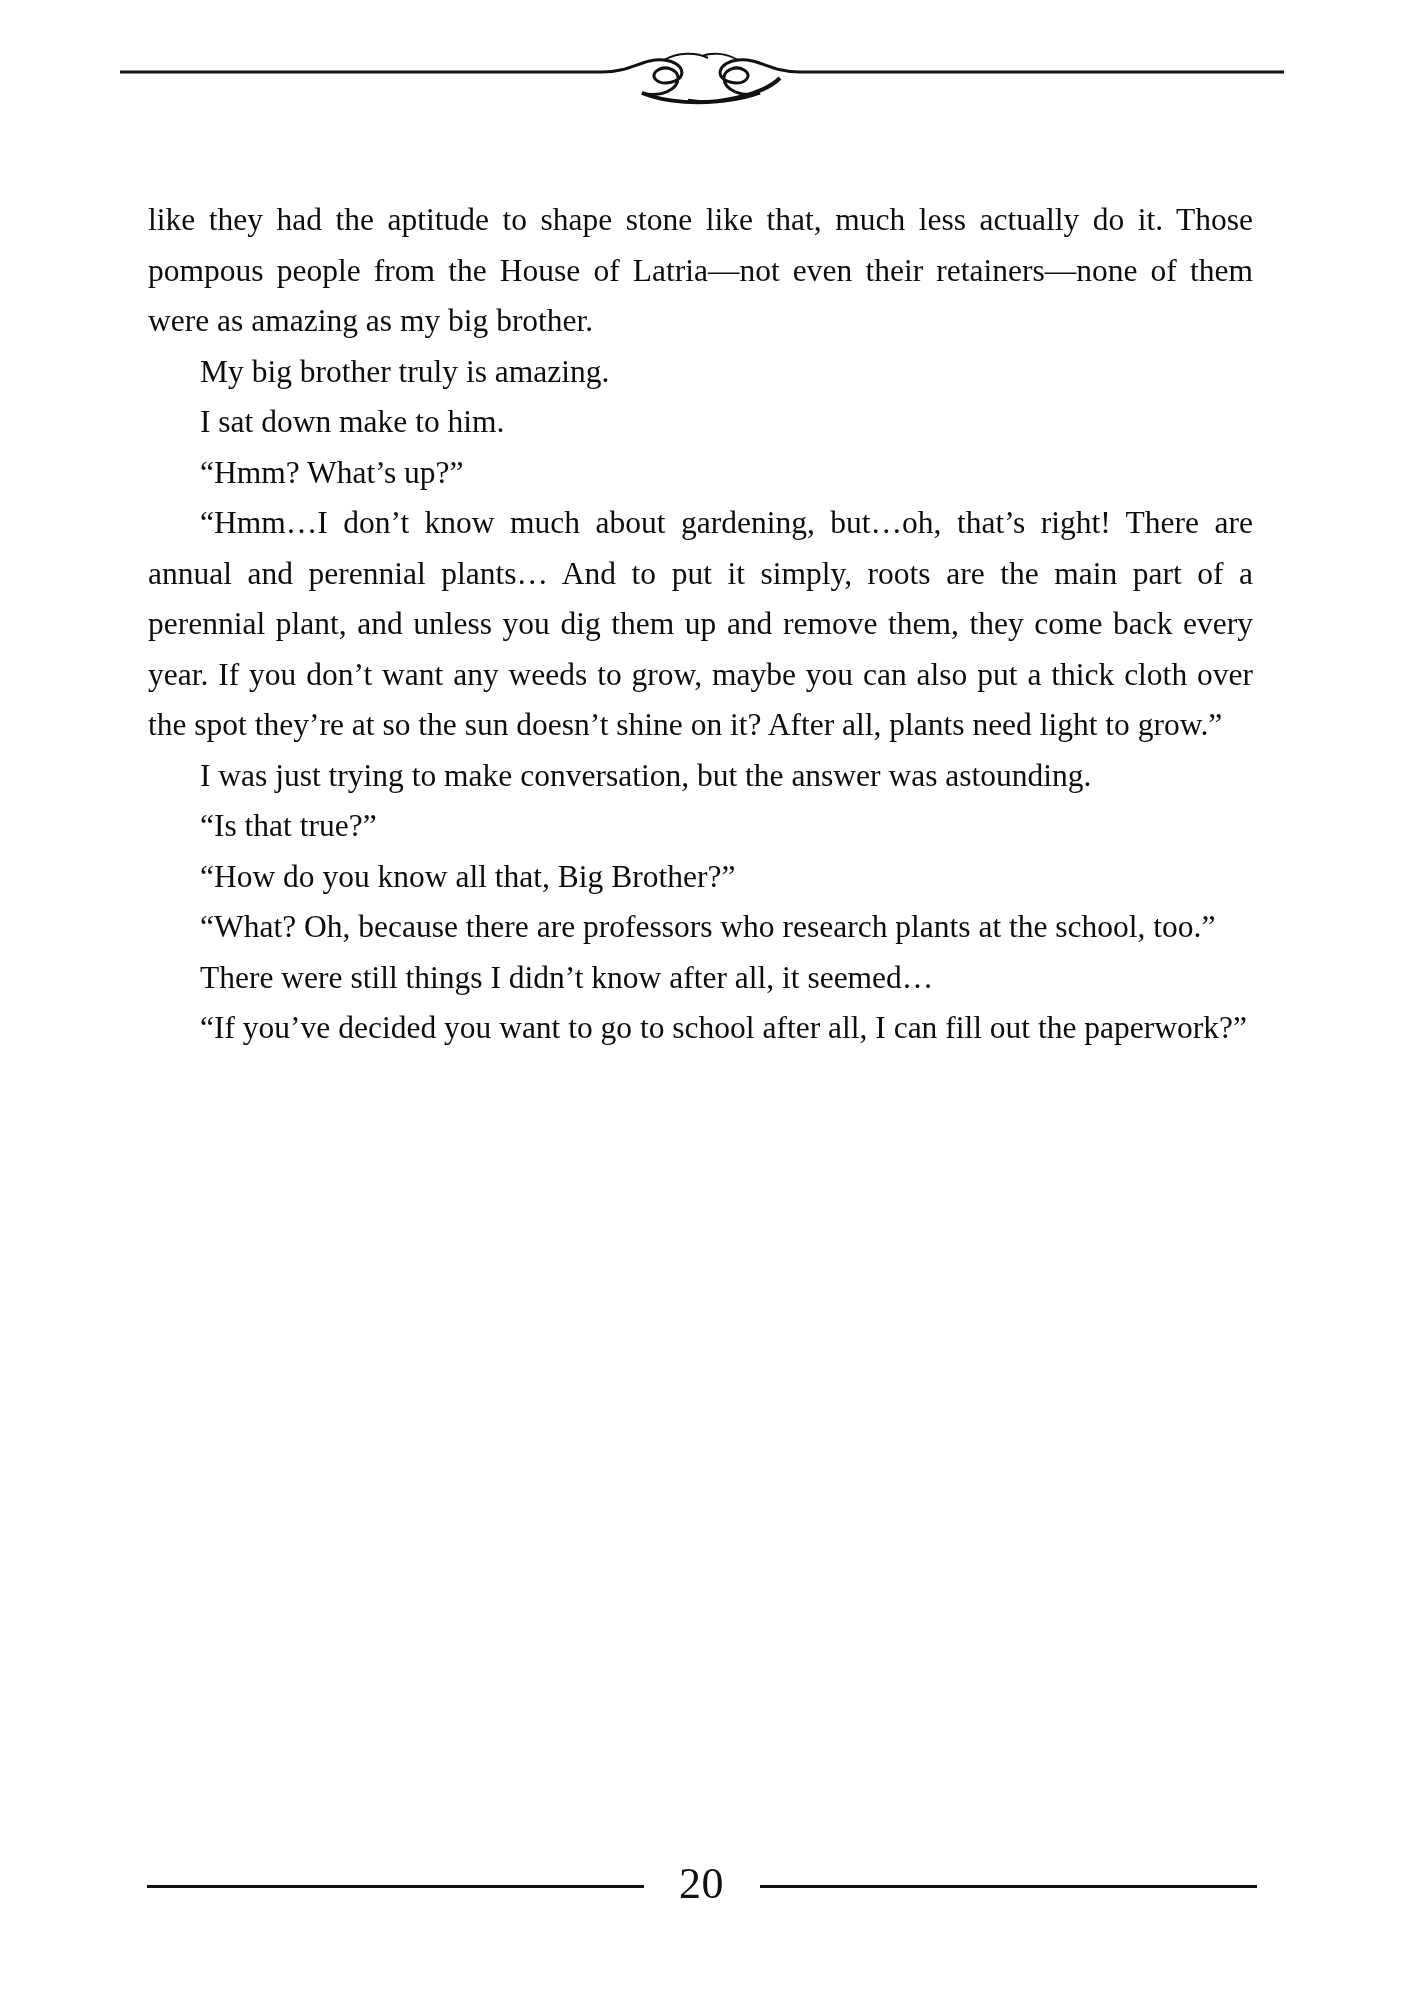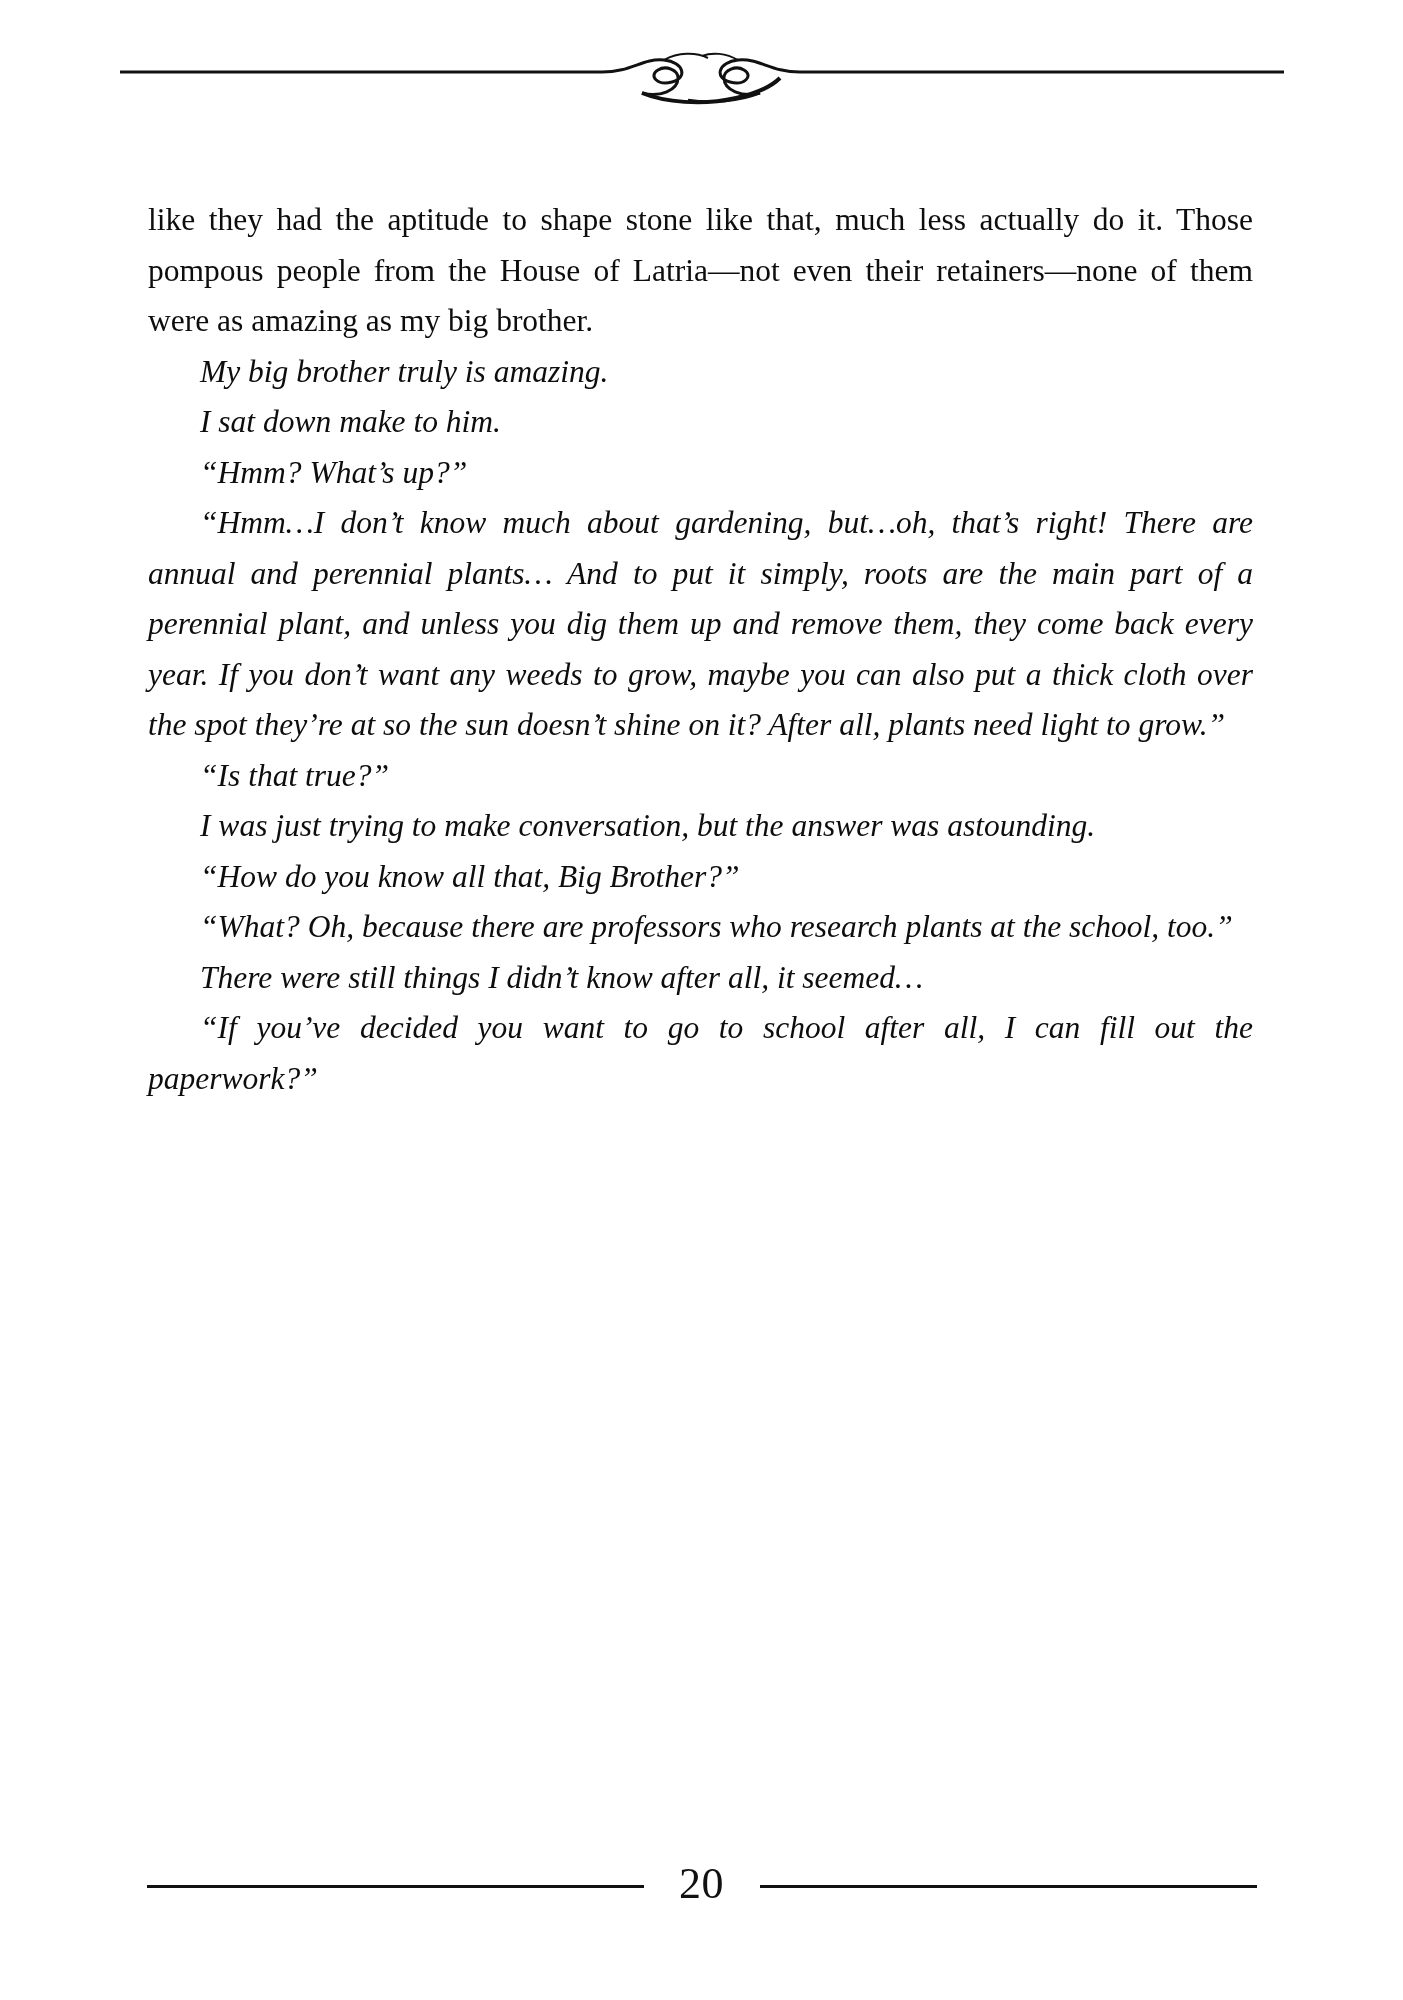--- a/index.html
+++ b/index.html
@@ -47,21 +47,20 @@
     text-align: justify;
     text-justify: inter-word;
     color: #0d0d0d;
   }
   .text-block p {
     margin: 0;
     text-indent: 0;
   }
   .text-block p.indent {
     text-indent: 52px;
-    font-style: italic;
   }
 
   
   .footer {
     position: absolute;
     bottom: 86px;
     left: 0;
     width: 100%;
     height: 60px;
   }
@@ -109,22 +108,22 @@
       <path d="M626 12 C 614 5, 600 4, 590 8" fill="none" stroke="#111" stroke-width="2"></path>
     </svg>
   </div>
 
   <div class="text-block">
     <p class="">like they had the aptitude to shape stone like that, much less actually do it. Those pompous people from the House of Latria—not even their retainers—none of them were as amazing as my big brother.</p>
     <p class="indent">My big brother truly is amazing.</p>
     <p class="indent">I sat down make to him.</p>
     <p class="indent">“Hmm? What’s up?”</p>
     <p class="indent">“Hmm…I don’t know much about gardening, but…oh, that’s right! There are annual and perennial plants… And to put it simply, roots are the main part of a perennial plant, and unless you dig them up and remove them, they come back every year. If you don’t want any weeds to grow, maybe you can also put a thick cloth over the spot they’re at so the sun doesn’t shine on it? After all, plants need light to grow.”</p>
+    <p class="indent">I was just trying to make conversation, but the answer was astounding.</p>
     <p class="indent">“Is that true?”</p>
-    <p class="indent">I was just trying to make conversation, but the answer was astounding.</p>
     <p class="indent">“How do you know all that, Big Brother?”</p>
     <p class="indent">“What? Oh, because there are professors who research plants at the school, too.”</p>
     <p class="indent">There were still things I didn’t know after all, it seemed…</p>
     <p class="indent">“If you’ve decided you want to go to school after all, I can fill out the paperwork?”</p>
   </div>
 
   <div class="footer">
     <div class="footer-inner">
       <div class="footer-rule left"></div>
       <div class="page-number">20</div>

